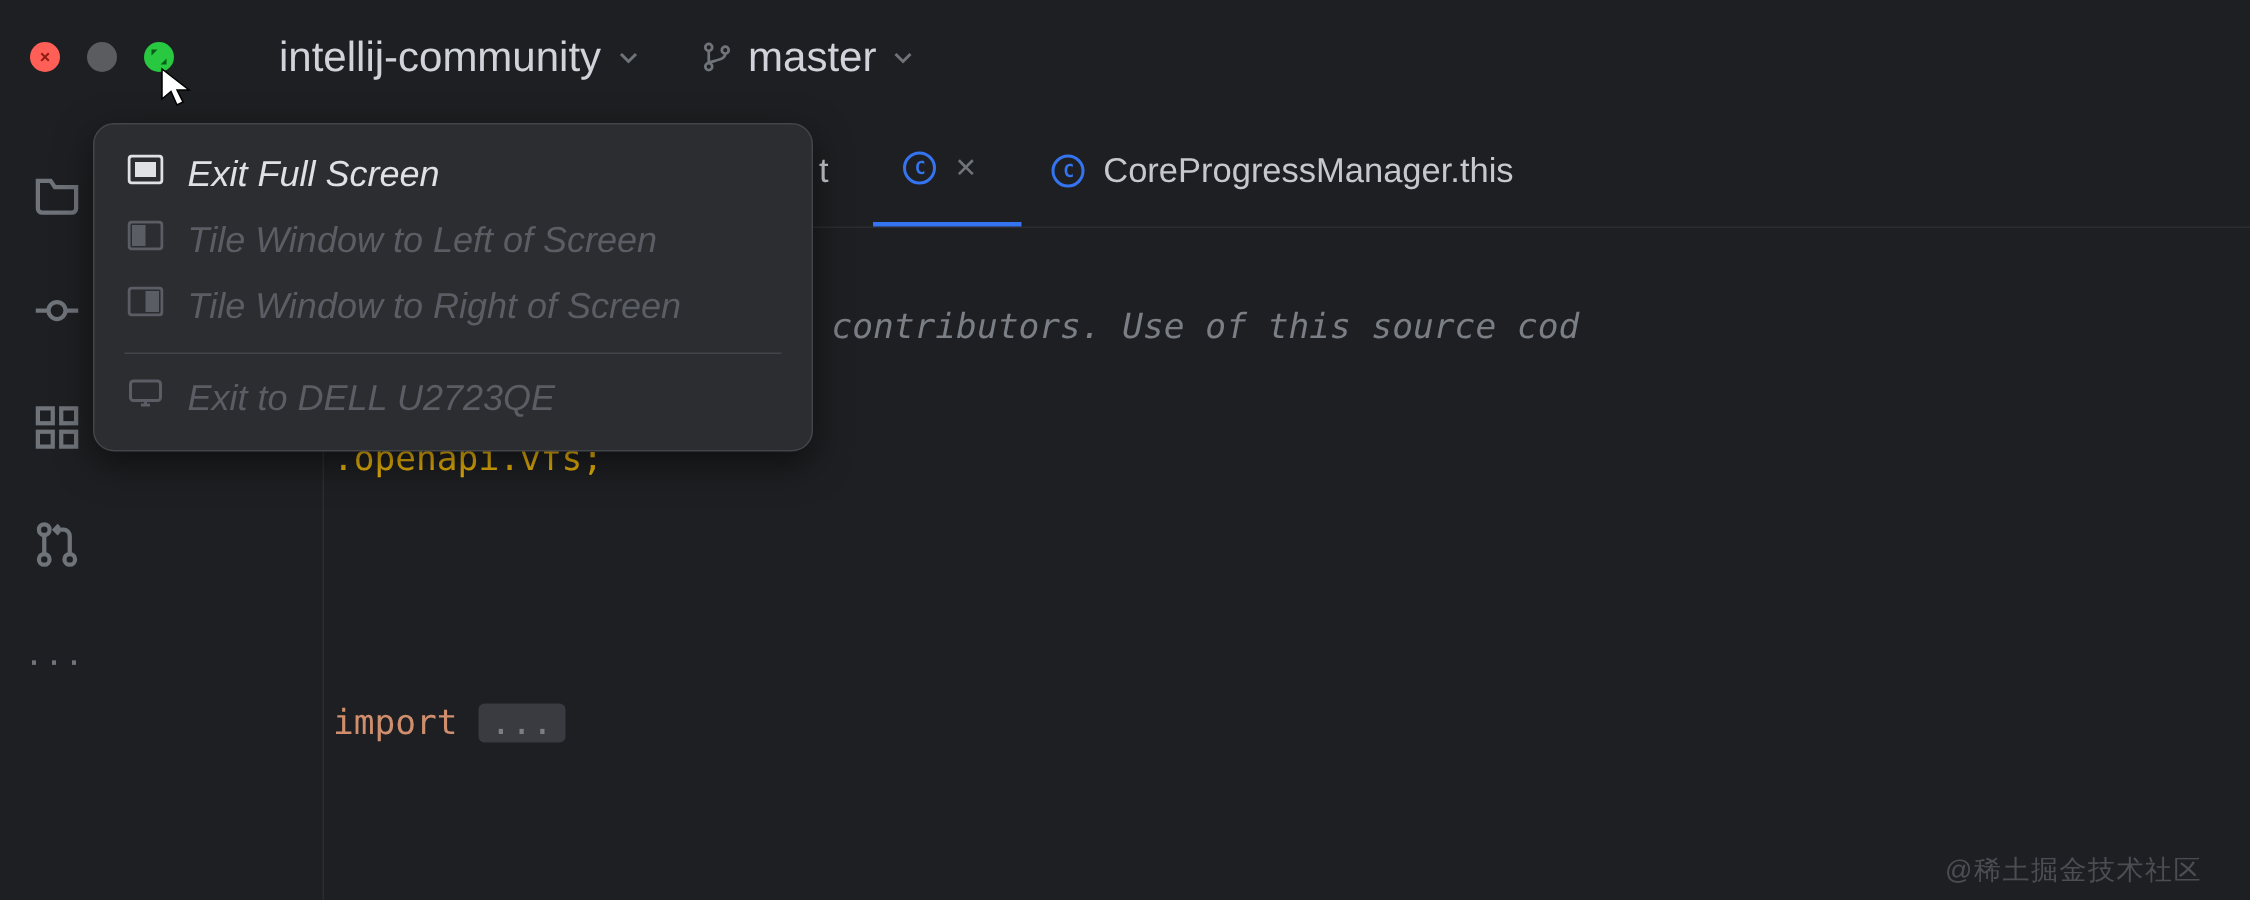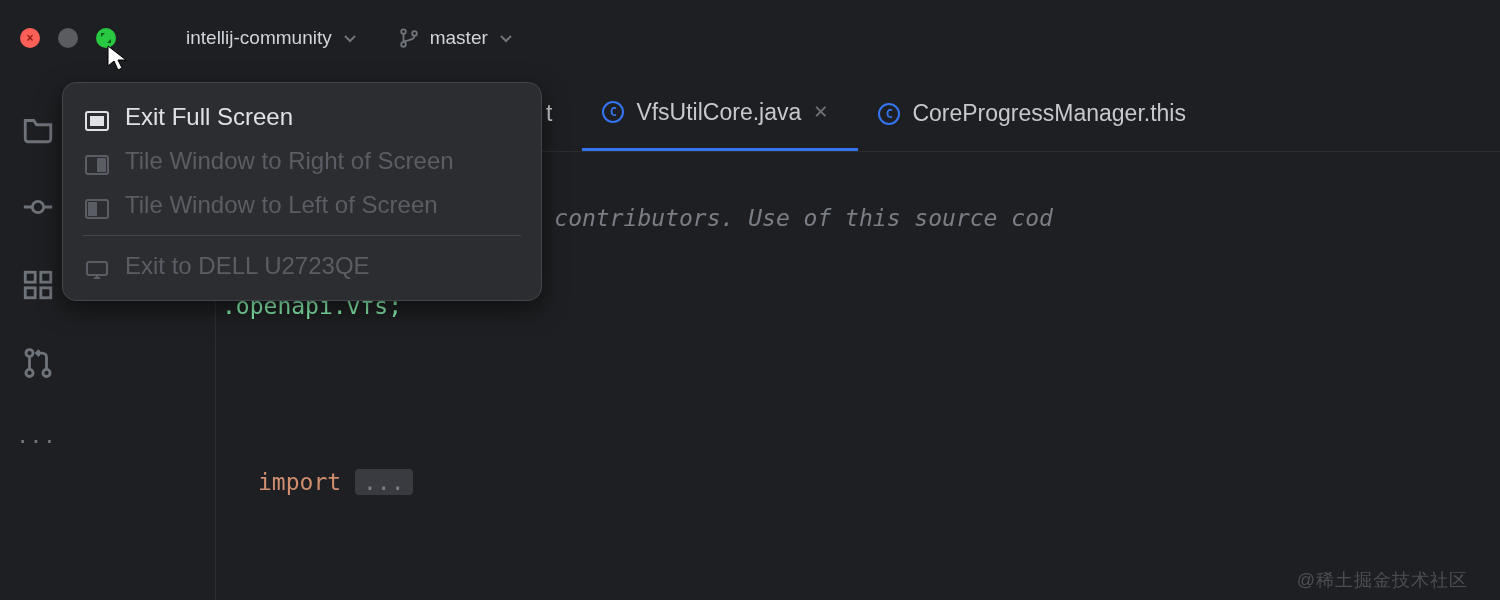--- a/index.html
+++ b/index.html
@@ -20,21 +20,21 @@
     position: relative;
   }
   .traffic-lights { display: flex; gap: 18px; align-items: center; }
   .tl { width: 20px; height: 20px; border-radius: 50%; display:flex;align-items:center;justify-content:center;font-size:12px;font-weight:bold}
   .tl-close { background: #ff5f57; color:#8f1a12;}
   .tl-min { background: #5a5c60; }
   .tl-max { background: #28c840; color:#0a5c17;position:relative;}
   .tl-max svg{width:12px;height:12px;}
   .proj-dd, .branch-dd {
     display: flex; align-items: center; gap: 10px;
-    color: #d0d4da; font-size: 19px; padding: 6px 10px;
+    color: #d0d4da; font-size: 28px; padding: 6px 10px;
     cursor: pointer;
   }
   .proj-dd{margin-left:60px;}
   .branch-dd{margin-left:20px;}
   .chev { width:16px;height:16px;stroke:#6f737a;stroke-width:2;fill:none;}
   .branch-ico{width:22px;height:22px;stroke:#6f737a;stroke-width:2;fill:none;}
   .body-row { display:flex; height: calc(100% - 76px);}
   .sidebar {
     width: 76px;
     display:flex;flex-direction:column;align-items:center;gap:44px;
@@ -50,34 +50,34 @@
   }
   .tab.active{border-bottom:3px solid #3574f0;}
   .file-ico{width:22px;height:22px;border:2px solid #3574f0;border-radius:50%;display:flex;align-items:center;justify-content:center;font-family:monospace;font-size:12px;color:#3574f0;font-weight:bold;}
   .tab-close{color:#6f737a;font-size:18px;}
   .code-area{display:flex;flex:1;font-family:'Menlo','Monaco','Consolas',monospace;font-size:23px;line-height:44px;overflow:hidden;white-space:pre;}
   .gutter{width:140px;text-align:right;padding-right:20px;color:#4b5059;border-right:1px solid #2b2d30;position:relative;}
   .gutter .gline{display:flex;justify-content:flex-end;align-items:center;gap:10px;height:44px;}
   .code{padding-left:6px;min-width:0;}
   .cline{height:44px;}
   .c-cmt{color:#7a7e85;font-style:italic;}
-  .c-key{color:#cf8e6d;margin-left:36px;}
-  .c-name{color:#86efac;}
+  .c-key{color:#cf8e6d;}
+  .c-name{color:#eab308;}
   .c-dots-box{background:#393b40;padding:0 8px;border-radius:4px;color:#7a7e85;}
 
   
   .popup{
     position:absolute;top:82px;left:62px;width:480px;
     background:#2b2d30;border:1px solid #43454a;border-radius:14px;
     padding:12px 8px;box-shadow:0 8px 24px rgba(0,0,0,.5);
     z-index:50;
   }
   .popup-item{
-    display:flex;align-items:flex-end;gap:16px;padding:8px 14px;
-    font-size:24px;border-radius:8px;cursor:pointer;
+    display:flex;align-items:flex-start;gap:16px;padding:8px 14px;
+    font-size:24px;border-radius:8px;cursor:pointer;font-style:italic;
   }
   .popup-item.enabled{color:#dfe1e5;}
   .popup-item.disabled{color:#5a5d63;}
   .popup-sep{height:1px;background:#43454a;margin:8px 12px;}
   .p-ico{width:24px;height:20px;}
   .cursor{position:absolute;top:44px;left:106px;z-index:60;}
   .watermark{
     position:absolute;right:32px;bottom:8px;color:#6f737a;font-size:18px;
     letter-spacing:1px;opacity:.55;
   }
@@ -140,21 +140,20 @@
     <span class="sb-dots">···</span>
   </div>
 
   <div class="editor-area">
     <div class="tabstrip">
       <div class="tab" style="padding-left:470px;">
         <span>t</span>
       </div>
       <div class="tab active">
         <span class="file-ico">C</span>
-        <span>VfsUtilCore.java</span>
         <span class="tab-close">✕</span>
       </div>
       <div class="tab">
         <span class="file-ico">C</span>
         <span>CoreProgressManager.this</span>
       </div>
     </div>
 
     <div class="code-area">
       <div class="gutter">
@@ -189,30 +188,30 @@
   <div class="popup-item enabled">
     <svg class="p-ico" viewBox="0 0 24 20">
         <rect x="1" y="1" width="22" height="18" rx="2" stroke="#dfe1e5" stroke-width="2" fill="none"></rect>
         <rect x="5" y="5" width="14" height="10" fill="#dfe1e5"></rect>
       </svg>
     <span>Exit Full Screen</span>
   </div>
   <div class="popup-item disabled">
     <svg class="p-ico" viewBox="0 0 24 20">
         <rect x="1" y="1" width="22" height="18" rx="2" stroke="#5a5d63" stroke-width="2" fill="none"></rect>
+        <rect x="3" y="3" width="9" height="14" fill="#5a5d63"></rect>
+      </svg>
+    <span>Tile Window to Left of Screen</span>
+  </div>
+  <div class="popup-item disabled">
+    <svg class="p-ico" viewBox="0 0 24 20">
+        <rect x="1" y="1" width="22" height="18" rx="2" stroke="#5a5d63" stroke-width="2" fill="none"></rect>
         <rect x="12" y="3" width="9" height="14" fill="#5a5d63"></rect>
       </svg>
     <span>Tile Window to Right of Screen</span>
-  </div>
-  <div class="popup-item disabled">
-    <svg class="p-ico" viewBox="0 0 24 20">
-        <rect x="1" y="1" width="22" height="18" rx="2" stroke="#5a5d63" stroke-width="2" fill="none"></rect>
-        <rect x="3" y="3" width="9" height="14" fill="#5a5d63"></rect>
-      </svg>
-    <span>Tile Window to Left of Screen</span>
   </div>
   <div class="popup-sep"></div>
   <div class="popup-item disabled">
     <svg class="p-ico" viewBox="0 0 24 20">
         <rect x="2" y="2" width="20" height="13" rx="2" stroke="#5a5d63" stroke-width="2" fill="none"></rect>
         <path d="M9 18 h6 M12 15 v3" stroke="#5a5d63" stroke-width="2"></path>
       </svg>
     <span>Exit to DELL U2723QE</span>
   </div>
 </div>

